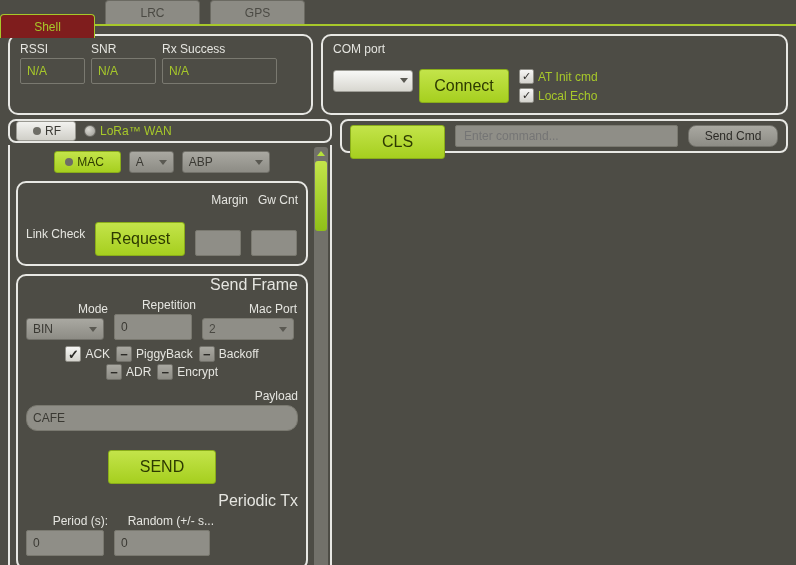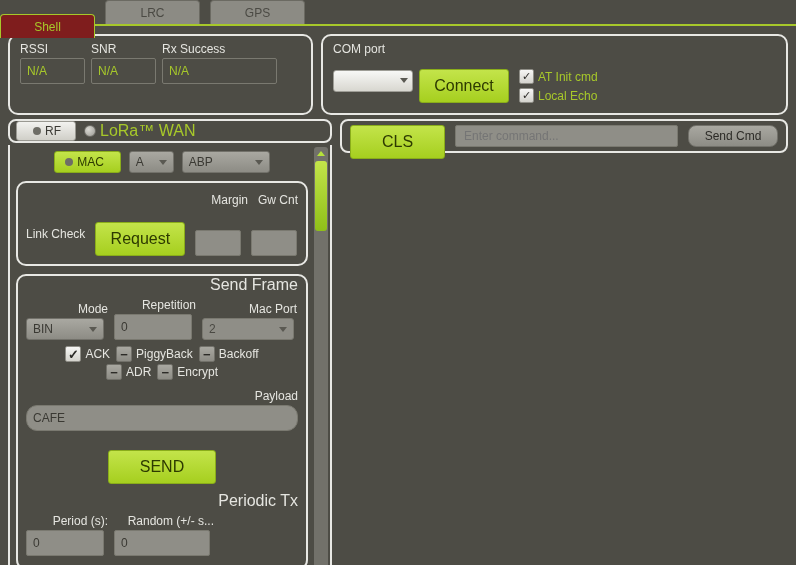--- a/index.html
+++ b/index.html
@@ -115,21 +115,21 @@
     display: inline-flex; align-items: center; gap: 4px;
     background: linear-gradient(#f2f2ef,#d0cfc8);
     border: 1px solid #9a9992; border-radius: 3px;
     height: 20px; padding: 0 14px 0 16px;
     color: #3b3a35; font-size: 12px;
   }
   .toggle-dot {
     width: 8px; height: 8px; border-radius: 50%;
     background: #6e6d66;
   }
-  .radio-label { display: inline-flex; align-items: center; gap: 4px; color: #a7c82a; font-size: 16px; }
+  .radio-label { display: inline-flex; align-items: center; gap: 4px; color: #a7c82a; font-size: 12px; }
   .radio-dot {
     width: 12px; height: 12px; border-radius: 50%;
     background: radial-gradient(circle at 35% 35%, #d9d8d2, #9a9992);
     border: 1px solid #6c6b64;
   }
 
   .scroll-wrap {
     flex: 1; display: flex; margin-top: 2px;
     border: 2px solid #e8e8e4; border-radius: 0 0 10px 10px;
     border-top: none;

